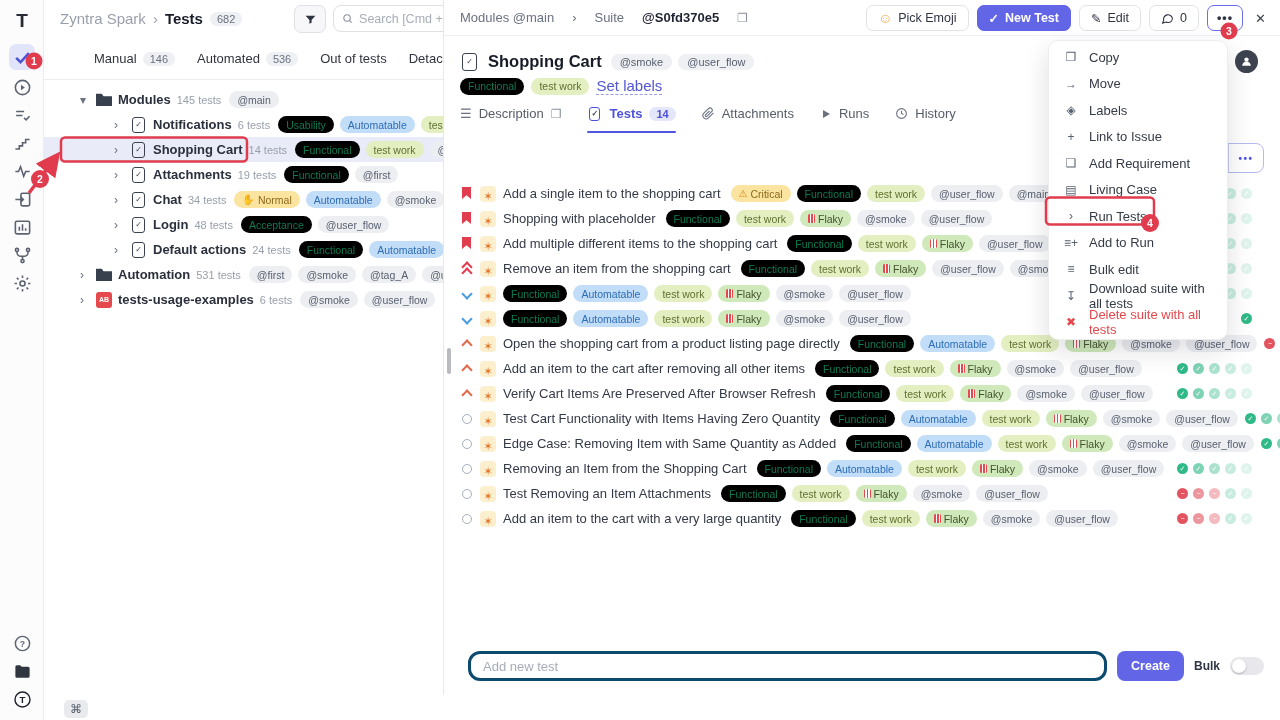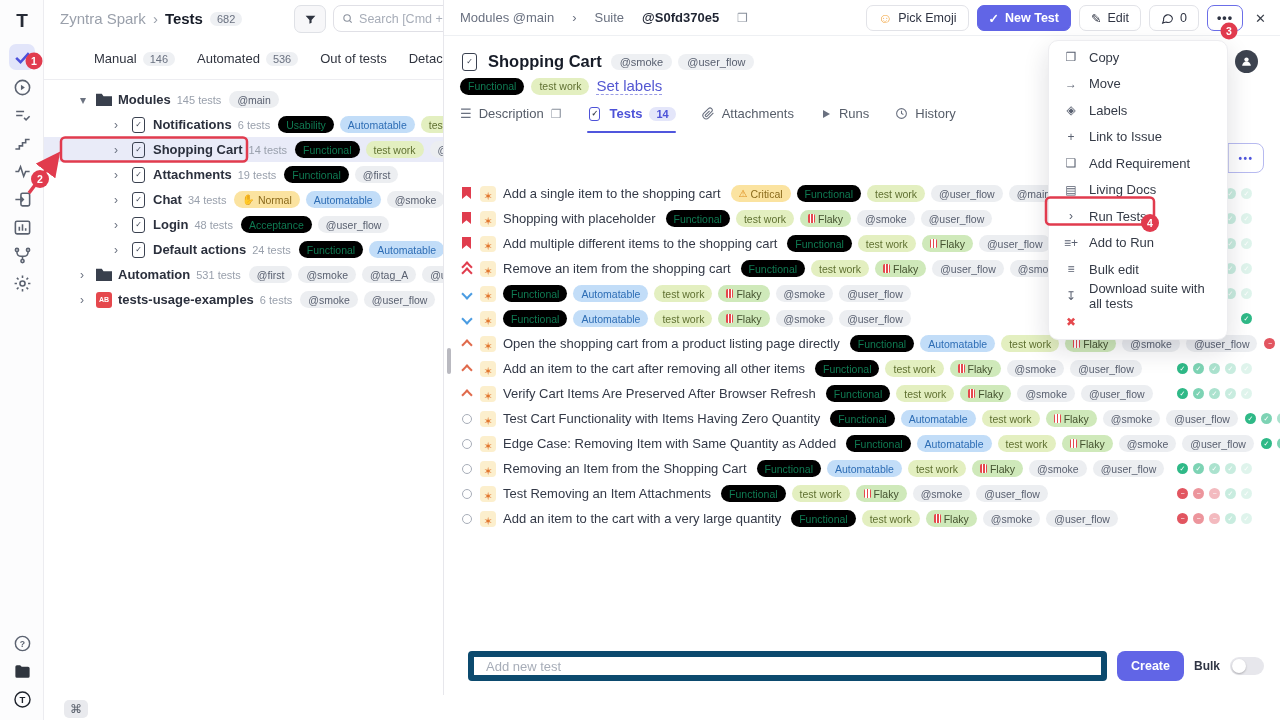--- a/index.html
+++ b/index.html
@@ -99,21 +99,21 @@
   .dot.fail{background:#e25560}
   .dot::before{color:#fff;font-size:7px;line-height:1}
   .dot.pass::before{content:"✓"}
   .dot.fail::before{content:"−"}
   .dots .dot:nth-of-type(1){opacity:1}.dots .dot:nth-of-type(2){opacity:.62}
   .dots .dot:nth-of-type(3){opacity:.4}.dots .dot:nth-of-type(4){opacity:.26}
   .dots .dot:nth-of-type(5){opacity:.15}
 
   
   .addbar{position:absolute;left:0;top:651px;width:100%;display:flex;align-items:center;gap:10px;padding:0 16px 0 24px}
-  .addbar input{flex:1;height:30px;border:6px solid #0c4a6e;border-radius:4px;padding:0 12px;font-size:13px;font-family:inherit;color:#2f3440;outline:none}
+  .addbar input{flex:1;height:30px;border:3px solid #0c4a6e;border-radius:12px;padding:0 12px;font-size:13px;font-family:inherit;color:#2f3440;outline:none}
   .addbar input::placeholder{color:#a7adb8}
   .create{height:30px;padding:0 14px;background:#6165e6;border:none;border-radius:8px;color:#fff;font-size:12.5px;font-weight:bold;font-family:inherit;cursor:pointer}
   .bulk{font-size:12px;font-weight:bold;color:#2f3443}
   .toggle{width:34px;height:18px;border-radius:9px;background:#e7e7ec;position:relative;cursor:pointer;flex:none}
   .toggle::after{content:"";position:absolute;left:2px;top:2px;width:14px;height:14px;border-radius:50%;background:#fff;box-shadow:0 1px 2px rgba(0,0,0,.25)}
 
   
   .menu{position:absolute;left:1048px;top:40px;width:180px;background:#fff;border:1px solid #ededf0;border-radius:10px;box-shadow:0 10px 26px rgba(20,22,40,.14);padding:3px 0;z-index:40}
   .mitem{height:26.5px;display:flex;align-items:center;gap:10px;padding:0 14px;font-size:13px;color:#343a46;cursor:pointer}
   .mitem .mg{width:16px;text-align:center;color:#596070;font-size:12px;flex:none}
@@ -999,21 +999,21 @@
         <span>Link to Issue</span>
       </div>
 
       <div class="mitem">
         <span class="mg">❑</span>
         <span>Add Requirement</span>
       </div>
 
       <div class="mitem">
         <span class="mg">▤</span>
-        <span>Living Docs</span>
+        <span>Living Case</span>
       </div>
 
       <div class="mitem">
         <span class="mg">›</span>
         <span>Run Tests</span>
       </div>
 
       <div class="mitem">
         <span class="mg">≡+</span>
         <span>Add to Run</span>
@@ -1024,20 +1024,21 @@
         <span>Bulk edit</span>
       </div>
 
       <div class="mitem">
         <span class="mg">↧</span>
         <span>Download suite with all tests</span>
       </div>
 
       <div class="mitem danger">
         <span class="mg">✖</span>
+        <span>Delete suite with all tests</span>
       </div>
     </div>
 
   <svg class="ann" width="1280" height="720" viewBox="0 0 1280 720">
     <defs>
       <marker id="ah" markerWidth="7" markerHeight="7" refX="5" refY="3.5" orient="auto">
         <path d="M0 0L7 3.5 0 7z" fill="#e13b4e"></path>
       </marker>
     </defs>
     <rect x="61" y="137.5" width="186" height="24" rx="4" fill="none" stroke="#e13b4e" stroke-width="2.5"></rect>

